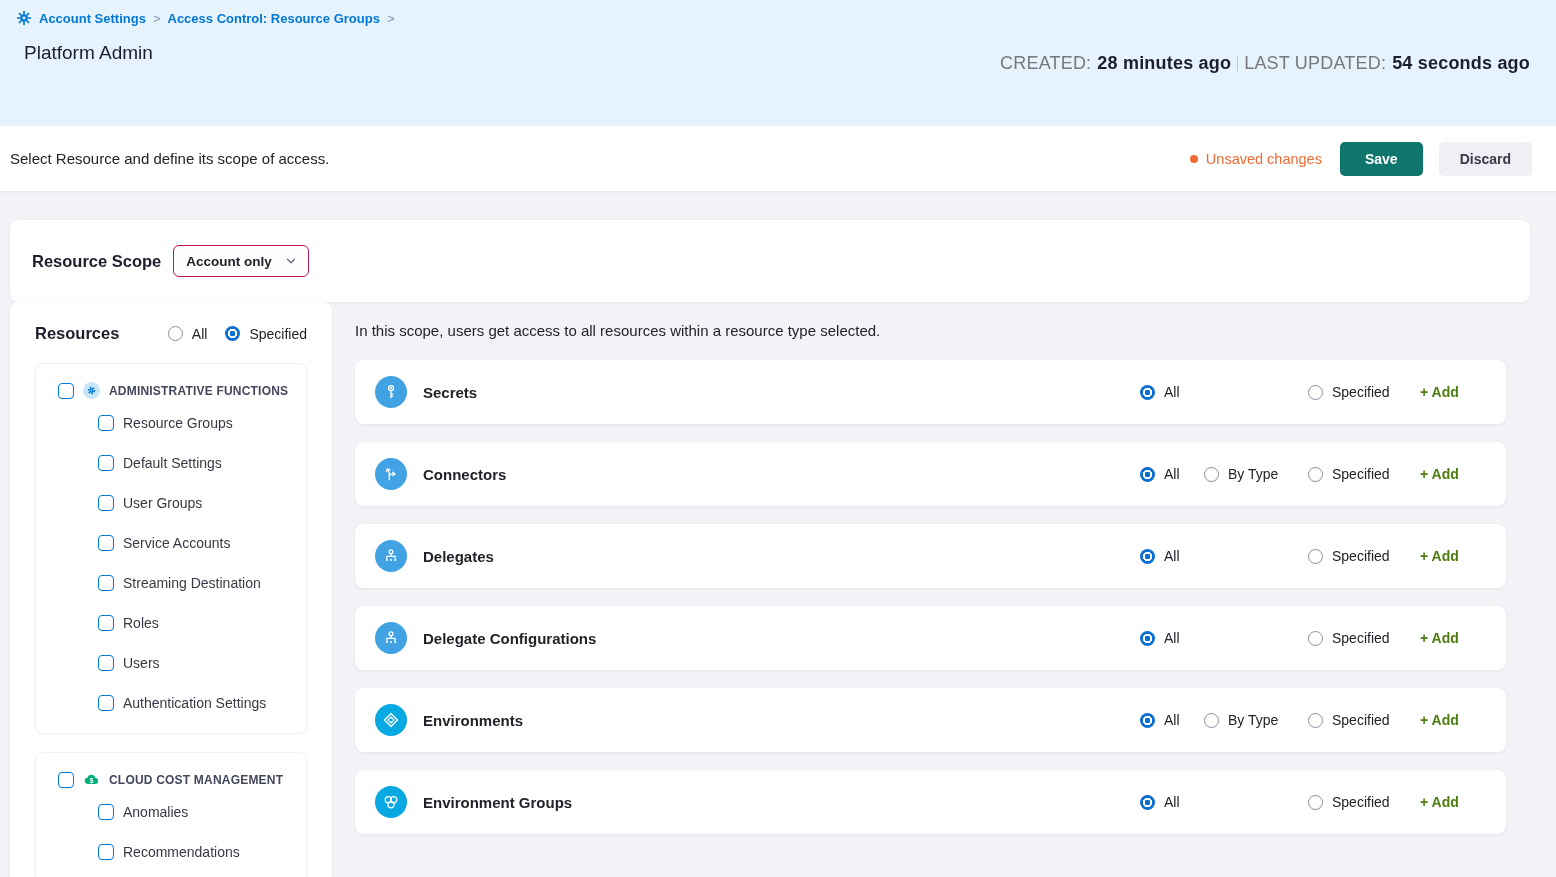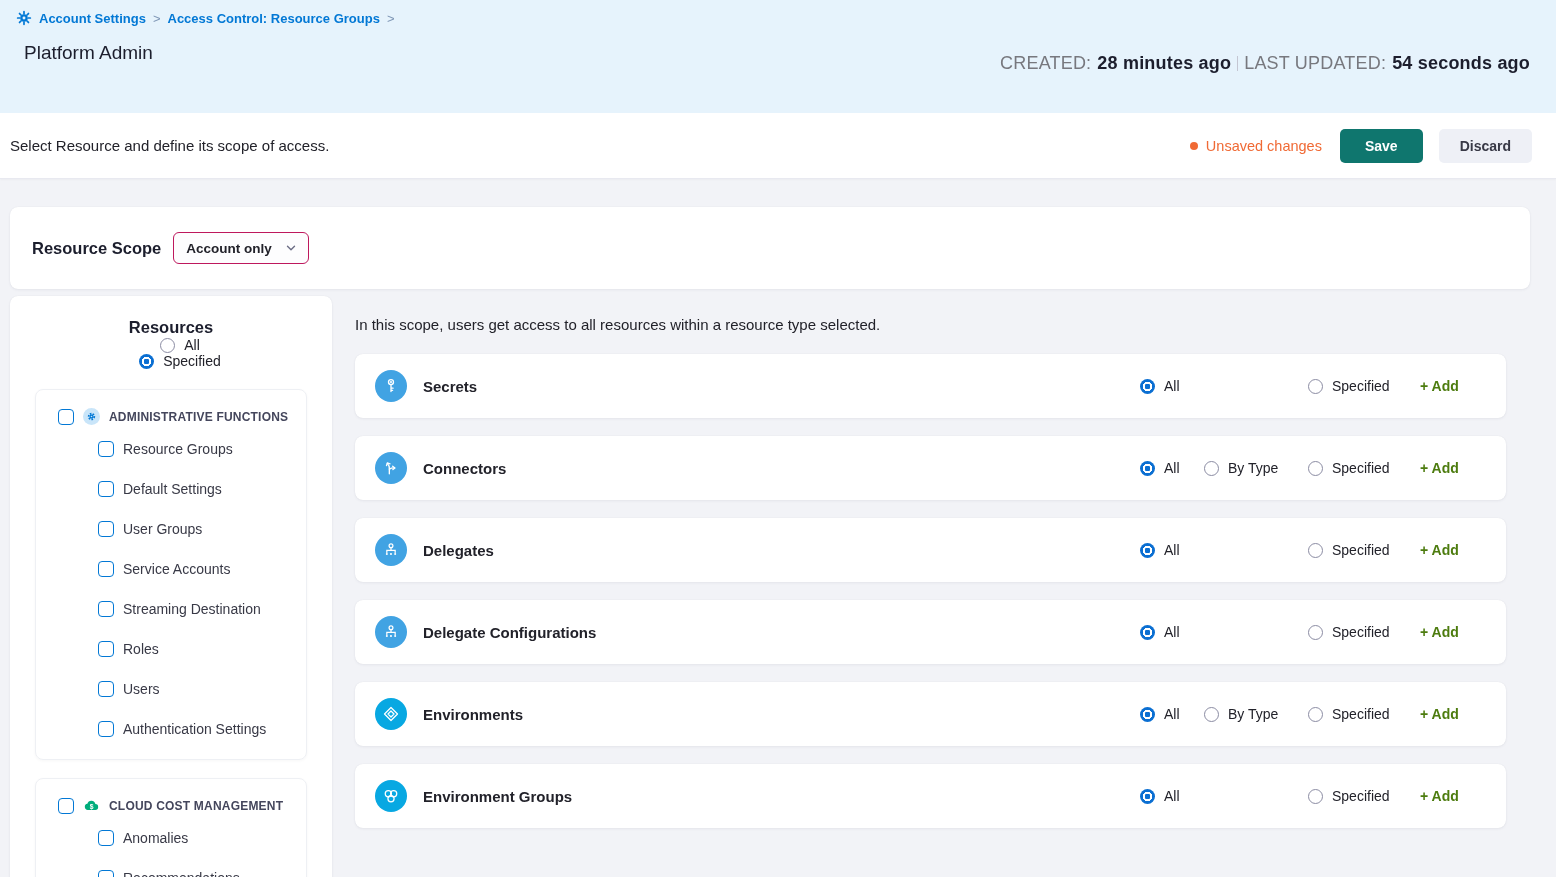--- a/index.html
+++ b/index.html
@@ -4,21 +4,21 @@
 <style>
   * { box-sizing: border-box; }
   html,body { margin:0; padding:0; }
   body {
     width:1556px; height:877px; overflow:hidden;
     background:#f2f3f7;
     font-family:"Liberation Sans", sans-serif;
     color:#22222a;
   }
   
-  .topbar { background:#e6f3fc; height:113px; padding:10px 26px 16px 16px; position:relative; }
+  .topbar { background:#e6f3fc; height:126px; padding:10px 26px 16px 16px; position:relative; }
   .breadcrumb { display:flex; align-items:center; gap:7px; font-size:13px; color:#0278d5; font-weight:600; }
   .breadcrumb .gear { width:16px; height:16px; display:inline-flex; }
   .breadcrumb .sep { color:#7e96b5; font-weight:400; }
   .crumb { cursor:pointer; }
   .page-title { font-size:19px; font-weight:500; color:#1c1e2d; margin:16px 0 0 8px; }
   .meta { position:absolute; right:26px; top:53px; display:flex; align-items:center; gap:6px; font-size:18px; color:#77787e; letter-spacing:.2px; }
   .meta .val { color:#1c1e2d; font-weight:600; }
   .meta .vdiv { width:1px; height:15px; background:#c4c6d2; }
 
   
@@ -30,32 +30,32 @@
   .unsaved .dot { width:8px; height:8px; border-radius:50%; background:#f06a35; }
   .btn { border:none; height:34px; border-radius:5px; font-size:14px; font-weight:700; font-family:inherit; cursor:pointer; }
   .btn-save { background:#0f766e; color:#fff; padding:0 25px; }
   .btn-discard { background:#eef0f6; color:#383946; padding:0 21px; margin-left:16px; }
 
   
   .content { padding:28px 26px 0 10px; }
   .card-shadow { box-shadow:0 1px 3px rgba(40,41,61,.06), 0 0 1px rgba(96,97,112,.12); }
 
   .scope-card { background:#fff; border-radius:8px; height:82px; display:flex; align-items:center;
-                padding:0 22px; margin-bottom:7px; }
+                padding:0 22px; }
   .scope-label { font-size:16.5px; font-weight:700; color:#1c1e2d; margin-right:12px; }
   .dropdown { height:32px; min-width:131px; border:1px solid #be185d; border-radius:6px; background:#fdfdfe;
               display:flex; align-items:center; justify-content:space-between; gap:12px;
               padding:0 10px 0 12px; font-size:13.5px; font-weight:600; color:#22222a; cursor:pointer; }
   .dropdown svg { width:14px; height:14px; }
 
   .body-row { display:flex; align-items:flex-start; gap:23px; }
 
   
   .sidebar { width:322px; min-height:581px; background:#fff; border-radius:8px 8px 0 0; padding:22px 0 10px; }
-  .sidebar-head { display:flex; align-items:center; padding:0 25px; margin-bottom:20px;flex-direction:column; }
+  .sidebar-head { display:flex; align-items:center; padding:0 25px; margin-bottom:20px; }
   .sidebar-title { font-size:16.5px; font-weight:700; color:#1c1e2d; flex:1; }
   .sidebar-head .opt { margin-left:18px; }
 
   .group-card { margin:0 25px 18px; border:1px solid #eef0f4; border-radius:8px; padding:18px 0 10px;
                 box-shadow:0 1px 3px rgba(40,41,61,.04); }
   .group-head { display:flex; align-items:center; gap:9px; padding:0 12px 0 22px; margin-bottom:4px; }
   .group-icon { width:17px; height:17px; flex:none; display:flex; align-items:center; justify-content:center; }
   .group-icon svg { width:17px; height:17px; }
   .group-icon.round { background:#c9e5f9; border-radius:50%; }
   .group-icon.round svg { width:11px; height:11px; }

